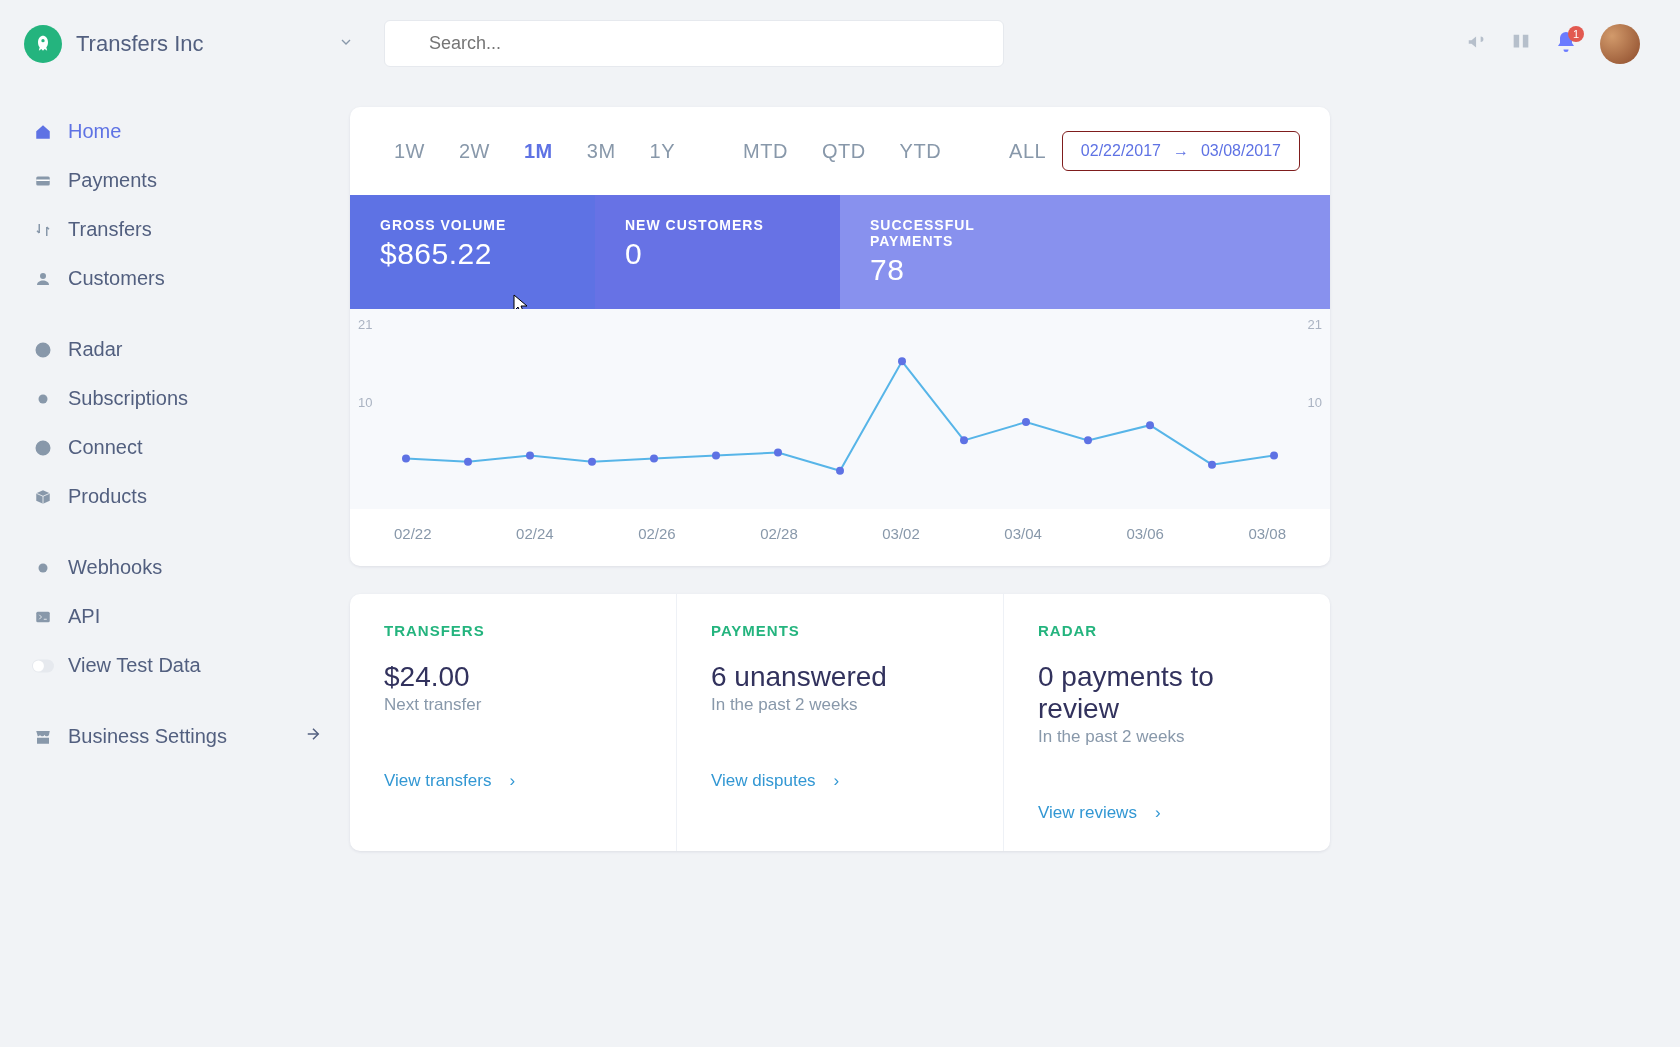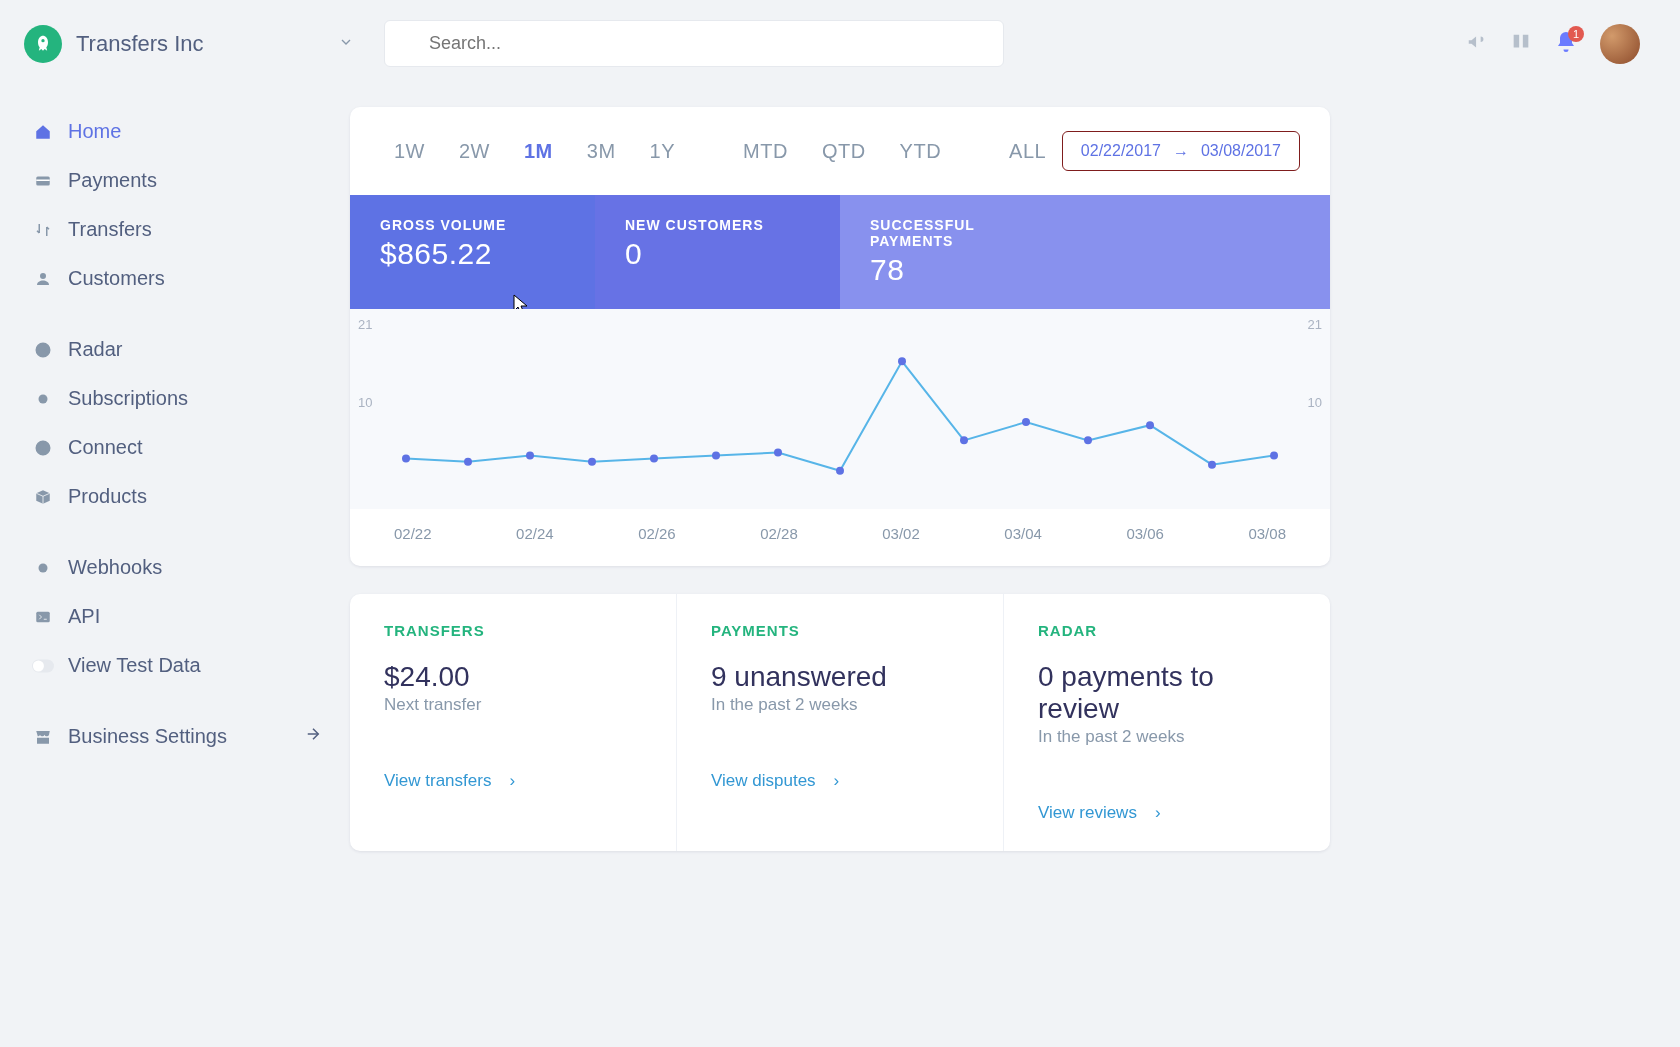--- a/index.html
+++ b/index.html
@@ -310,21 +310,21 @@
         <div class="panel-title">TRANSFERS</div>
         <div class="panel-value">$24.00</div>
         <div class="panel-sub">Next transfer</div>
         <div class="panel-link">
           <span>View transfers</span>
           <span>›</span>
         </div>
       </div>
       <div class="panel">
         <div class="panel-title">PAYMENTS</div>
-        <div class="panel-value">9 unanswered</div>
+        <div class="panel-value">6 unanswered</div>
         <div class="panel-sub">In the past 2 weeks</div>
         <div class="panel-link">
           <span>View disputes</span>
           <span>›</span>
         </div>
       </div>
       <div class="panel">
         <div class="panel-title">RADAR</div>
         <div class="panel-value">0 payments to review</div>
         <div class="panel-sub">In the past 2 weeks</div>

